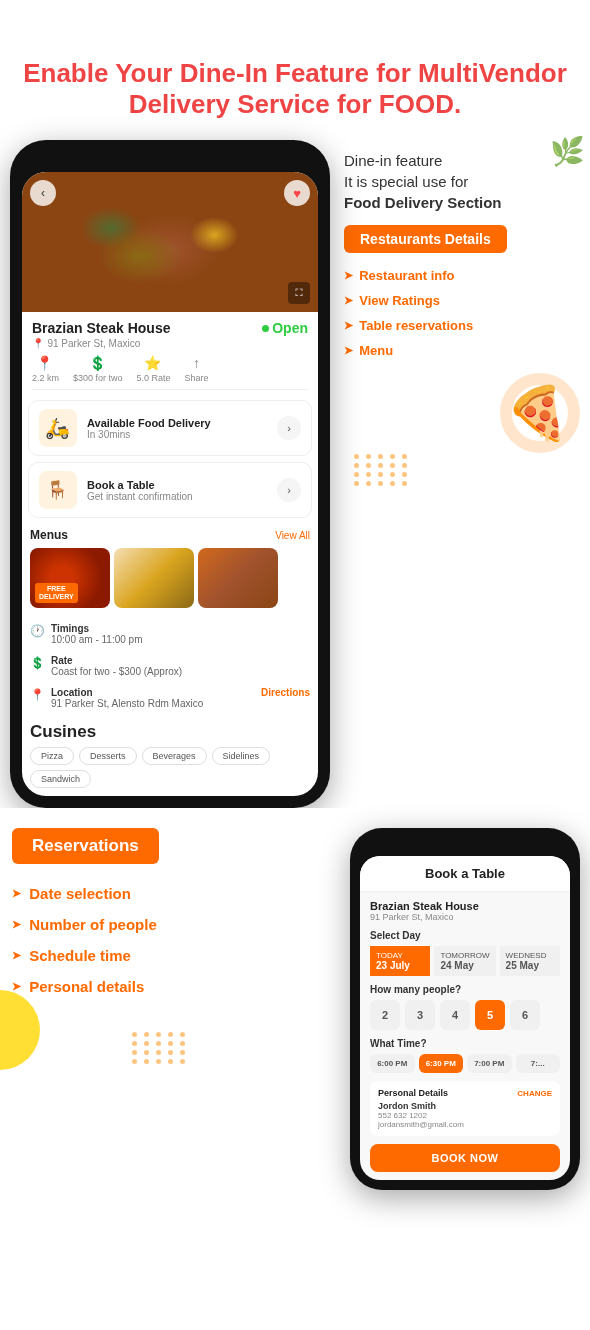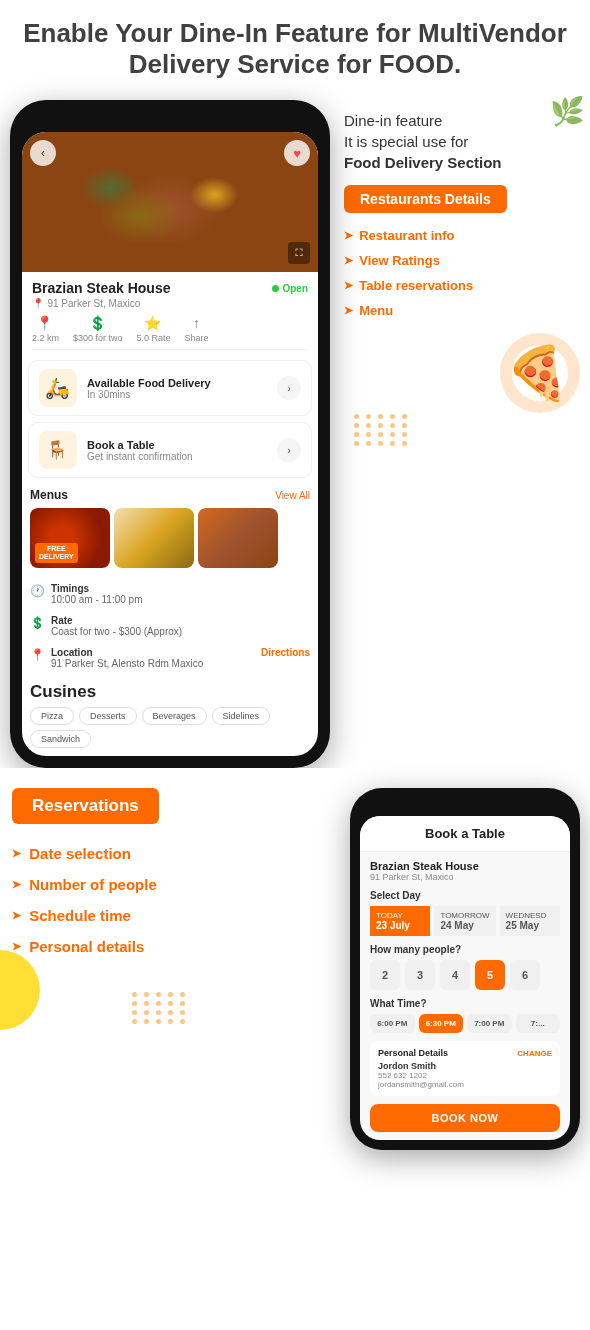--- a/index.html
+++ b/index.html
@@ -14,22 +14,23 @@
     
     .header {
       background: #fff;
       text-align: center;
       padding: 18px 20px 10px;
       position: relative;
     }
     .header-title {
       font-size: 26px;
       font-weight: 900;
-      color: #404040;
+      color: #ef4444;
       line-height: 1.2;
+      margin-top: 40px;
     }
 
     
     .top-section {
       display: flex;
       padding: 10px 10px 0;
       position: relative;
     }
 
     
@@ -128,21 +129,21 @@
     }
     .restaurant-name {
       font-size: 14px;
       font-weight: 700;
       color: #222;
     }
     .open-badge {
       display: flex;
       align-items: center;
       gap: 3px;
-      font-size: 10px;
+      font-size: 14px;
       color: #2ecc40;
       font-weight: 600;
     }
     .open-dot {
       width: 7px;
       height: 7px;
       background: #2ecc40;
       border-radius: 50%;
     }
     .restaurant-address {

